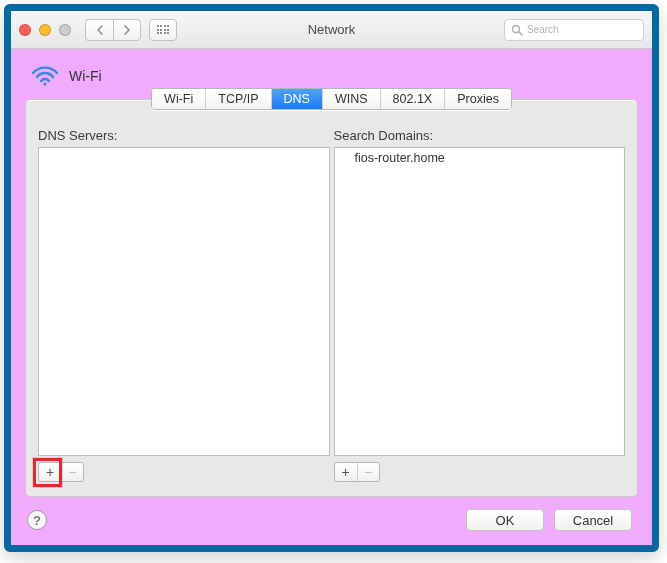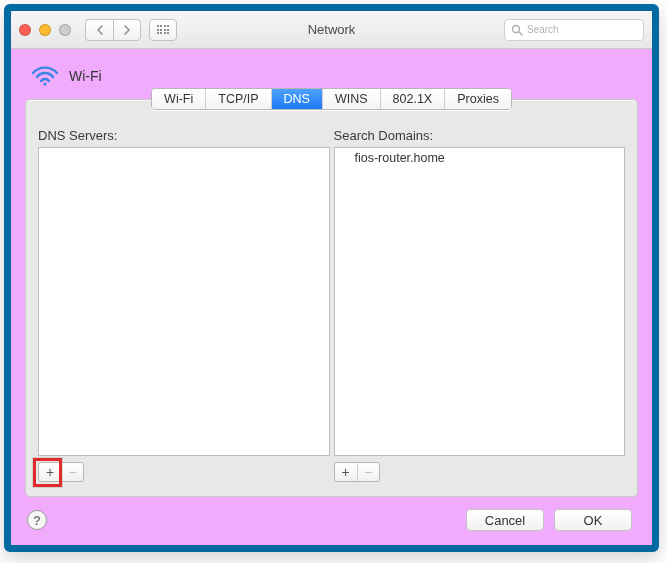--- a/index.html
+++ b/index.html
@@ -290,18 +290,18 @@
           </div>
         </div>
       </div>
     </div>
 
     <div class="footer">
       <div class="help">
         <span>?</span>
       </div>
       <div class="spacer"></div>
+      <div class="btn">OK</div>
       <div class="btn">Cancel</div>
-      <div class="btn">OK</div>
     </div>
   </div>
 
 </div>
 
 </body></html>

